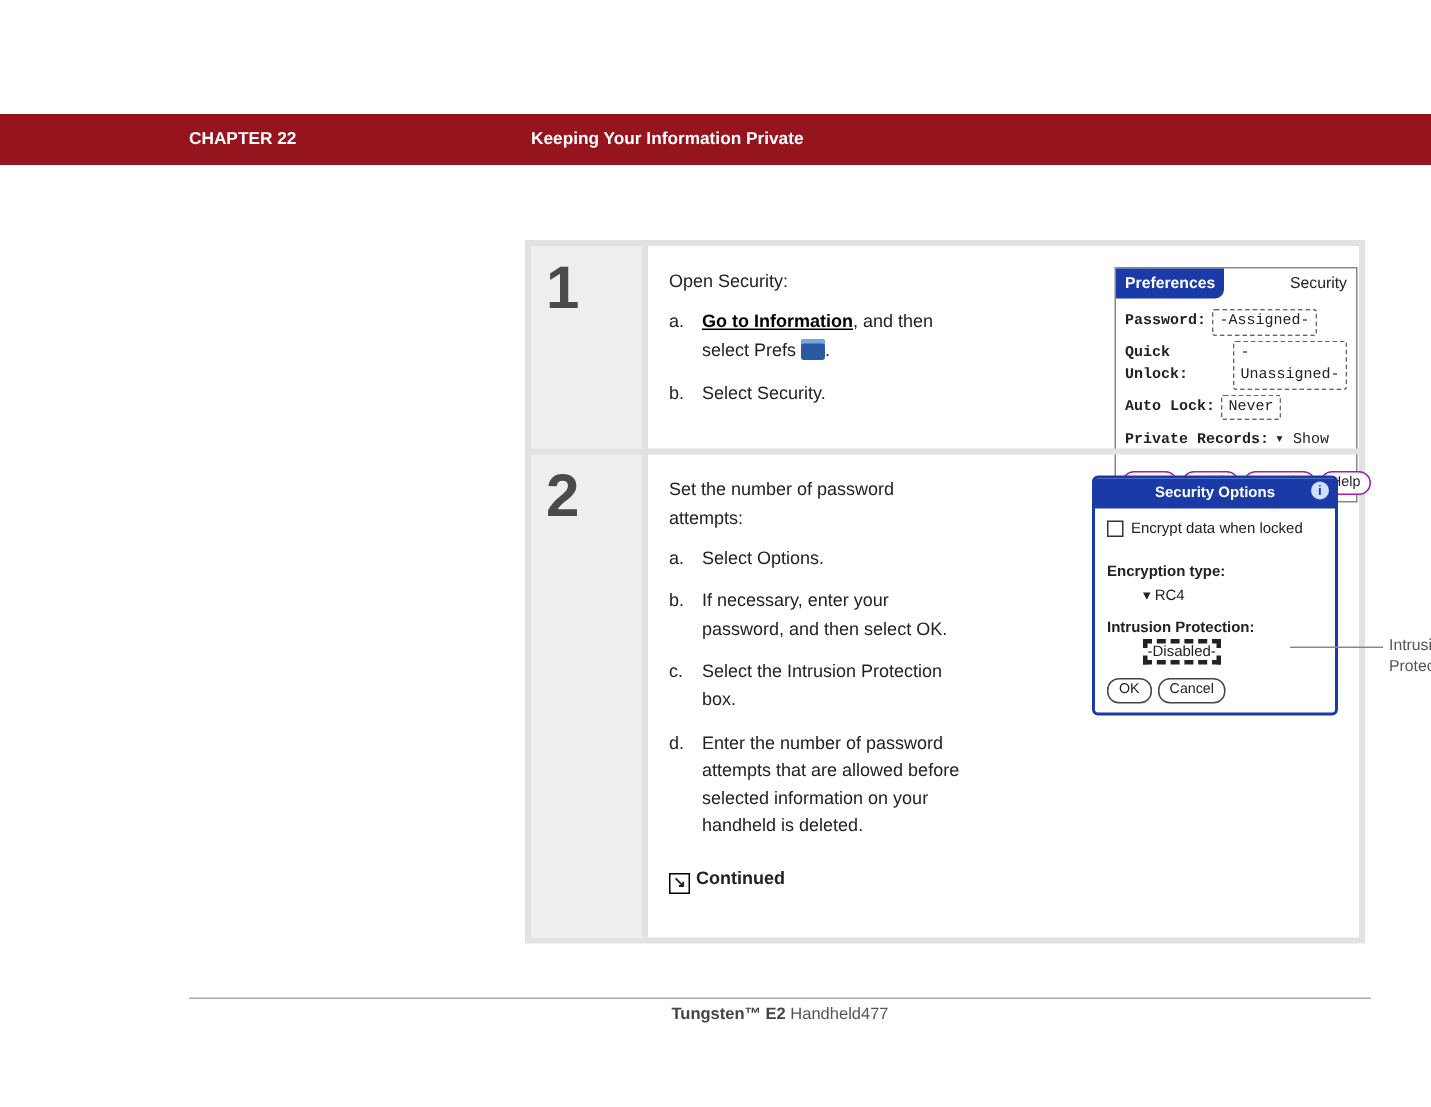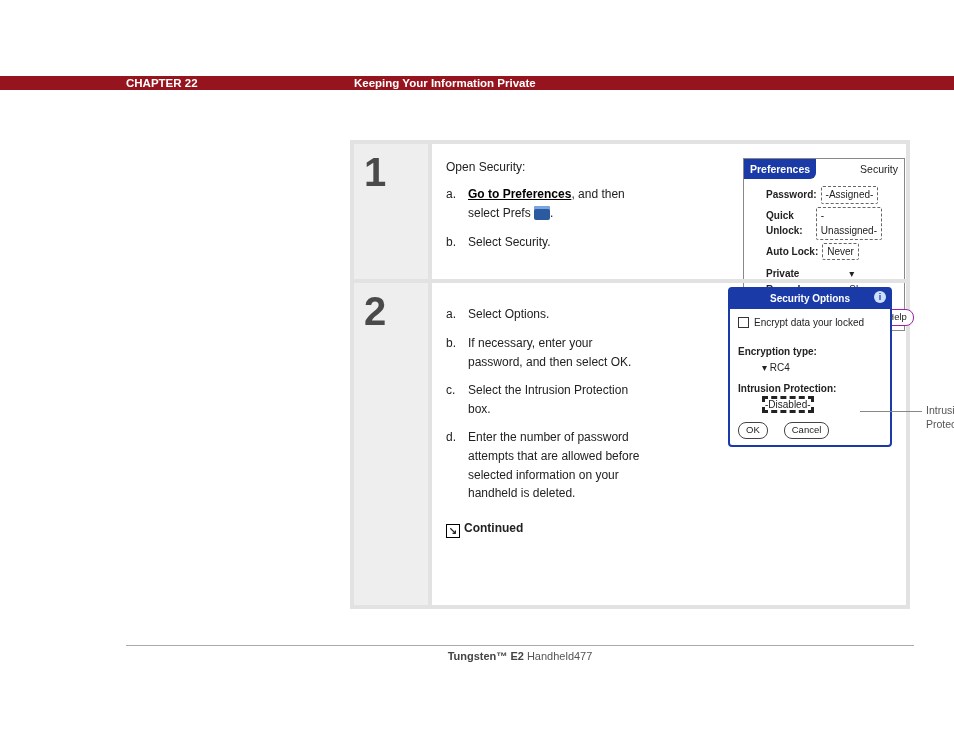--- a/index.html
+++ b/index.html
@@ -7,21 +7,21 @@
     padding: 0;
     font-family: "Helvetica Neue", Arial, sans-serif;
     font-size: 12px;
     color: #222;
     background: #fff;
     width: 954px;
   }
   .topspace { height: 76px; }
   .redbar {
     background: #95141e;
-    height: 14px;
+    height: 34px;
     display: flex;
     align-items: center;
     color: #fff;
     font-weight: bold;
     font-size: 11.5px;
   }
   .redbar .chap { margin-left: 126px; width: 228px; }
   .redbar .title { }
   .page {
     margin: 50px 40px 0 350px;
@@ -91,21 +91,21 @@
   .palm .ttl-blue {
     background: #1a3aa8;
     color: #fff;
     font-weight: bold;
     padding: 2px 6px;
     font-size: 10.5px;
     border-bottom-right-radius: 6px;
   }
   .palm .ttl-right { padding: 2px 6px; font-size: 10.5px; }
   .palm .body { padding: 4px 6px 6px 6px; }
-  .palm .line { display: flex; align-items: center; margin: 3px 16px; gap: 4px; }
+  .palm .line { display: flex; align-items: center; margin: 3px 0; gap: 4px; font-family: Liberation Mono, monospace; }
   .palm .lbl { font-weight: bold; font-size: 10px; }
   .palm .pill {
     border: 1px dashed #666;
     border-radius: 2px;
     padding: 0 4px;
     font-size: 10px;
   }
   .palm .plain { font-size: 10px; }
   .palm .btnrow {
     display: flex;
@@ -117,21 +117,21 @@
     border: 1px solid #a21caf;
     border-radius: 8px;
     padding: 0 6px;
     font-size: 9.5px;
     background: #fff;
   }
 
   .palm2 {
     position: absolute;
     right: 14px;
-    top: 4px;
+    top: 14px;
     width: 160px;
     border: 2px solid #1a3aa8;
     border-radius: 4px;
     background: #fff;
     font-family: Arial, sans-serif;
     font-size: 10px;
   }
   .palm2 .titlebar2 {
     background: #1a3aa8;
     color: #fff;
@@ -150,21 +150,21 @@
     font-size: 9px;
     font-weight: bold;
     text-align: center;
     line-height: 12px;
   }
   .palm2 .body { padding: 6px 8px; }
   .palm2 .chk { display: flex; align-items: center; gap: 5px; margin-bottom: 14px; }
   .palm2 .chkbox { width: 9px; height: 9px; border: 1px solid #333; }
   .palm2 .sect { font-weight: bold; font-size: 10px; margin-top: 6px; }
   .palm2 .val { margin-left: 24px; font-size: 10px; }
-  .palm2 .btnrow { padding: 4px 8px 6px 8px; display: flex; gap: 16px; }
+  .palm2 .btnrow { padding: 4px 8px 6px 8px; display: flex; gap: 4px; }
   .palm2 .pbtn {
     border: 1px solid #444;
     border-radius: 8px;
     padding: 0 7px;
     font-size: 9.5px;
     background: #fff;
   }
   .callout-line {
     position: absolute;
     height: 1px;
@@ -202,21 +202,21 @@
 <div class="page">
   <div class="stepblock">
 
     <div class="stepnum">1</div>
     <div class="stepbody">
       <div>Open Security:</div>
       <ol class="substeps">
         <li>
           <span class="lt">a.</span>
           <span>
-            <span class="link">Go to Preferences</span><span>, and then select Prefs </span><span class="prefs-icon"></span><span>.</span>
+            <span class="link">Go to Information</span><span>, and then select Prefs </span><span class="prefs-icon"></span><span>.</span>
           </span>
         </li>
         <li>
           <span class="lt">b.</span>
           <span>Select Security.</span>
         </li>
       </ol>
 
       <div class="palm">
         <div class="titlebar">
@@ -245,20 +245,21 @@
           <span class="pbtn">Done</span>
           <span class="pbtn">Quick</span>
           <span class="pbtn">Security</span>
           <span class="pbtn">Help</span>
         </div>
       </div>
     </div>
 
     <div class="stepnum row">2</div>
     <div class="stepbody row" style="min-height:290px">
+      <div style="max-width:200px">Set the number of password attempts:</div>
       <ol class="substeps">
         <li>
           <span class="lt">a.</span>
           <span>Select Options.</span>
         </li>
         <li>
           <span class="lt">b.</span>
           <span>If necessary, enter your password, and then select OK.</span>
         </li>
         <li>
@@ -275,21 +276,21 @@
       </div>
 
       <div class="palm2">
         <div class="titlebar2">
           <span>Security Options</span>
           <span class="infoicon">i</span>
         </div>
         <div class="body">
           <div class="chk">
             <span class="chkbox"></span>
-            <span>Encrypt data your locked</span>
+            <span>Encrypt data when locked</span>
           </div>
           <div class="sect">Encryption type:</div>
           <div class="val">▾ RC4</div>
           <div class="sect">Intrusion Protection:</div>
           <div class="val"><span class="pill" style="border-style:dashed">-Disabled-</span></div>
         </div>
         <div class="btnrow">
           <span class="pbtn">OK</span>
           <span class="pbtn">Cancel</span>
         </div>

